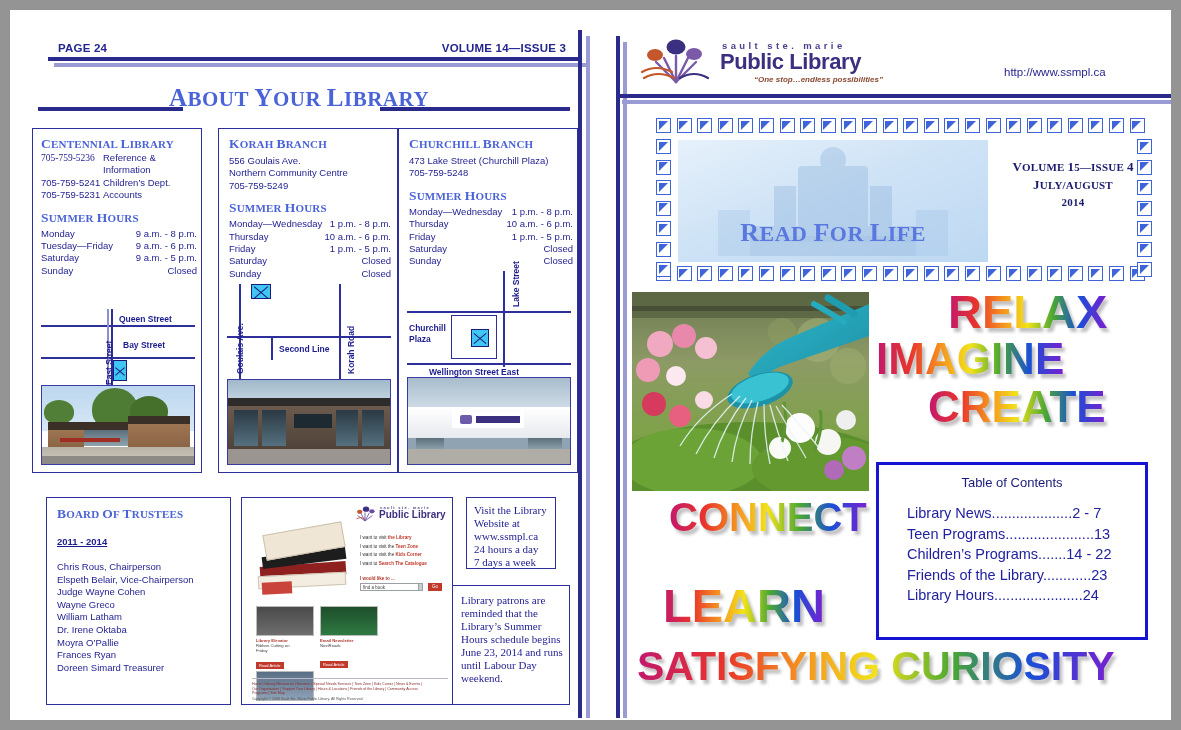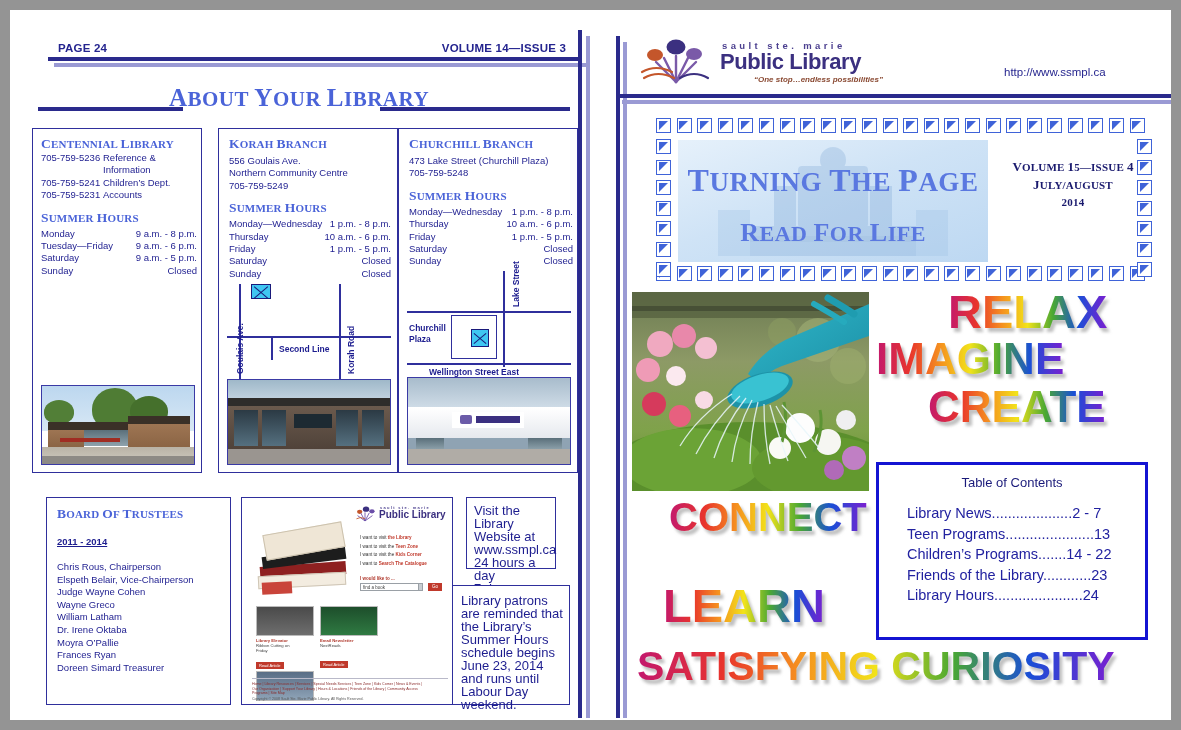--- a/index.html
+++ b/index.html
@@ -113,21 +113,21 @@
     border:1.5px solid #2f2f9c; background:#fff; overflow:hidden;
   }
   .visit-box {
     position:absolute; left:456px; top:487px; width:90px; height:72px;
     border:1.5px solid #2f2f9c; background:#fff;
   }
   .patrons-box {
     position:absolute; left:442px; top:575px; width:118px; height:120px;
     border:1.5px solid #2f2f9c; background:#fff;
   }
-  .box-txt { font-size:13px; color:#1d1d8f; line-height:13px; }
+  .box-txt { font-size:11px; color:#1d1d8f; line-height:13px;font-family:Liberation Serif, serif; }
 
   
   .div-dark  { position:absolute; background:#2a2a8c; }
   .div-light { position:absolute; background:#9a9ad4; }
 
   
   .right-page { position:absolute; left:598px; top:0; width:563px; height:710px; }
   .logo-wrap { position:absolute; left:28px; top:26px; width:320px; height:52px; }
   .logo-mark { position:absolute; left:0; top:2px; width:78px; height:46px; }
   .logo-txt-small {
@@ -234,21 +234,21 @@
 
     <div class="lp-title-rule-l"></div>
     <div class="lp-title-rule-r"></div>
     <div class="lp-title"><span id="sectionTitle"><span class="cap">A</span>BOUT <span class="cap">Y</span>OUR <span class="cap">L</span>IBRARY</span></div>
 
     <div class="branch-box bb1">
       <div style="position:absolute;left:8px;top:7px;width:156px;">
         <div class="bb-head" id="b0name"><span class="c">C</span>ENTENNIAL <span class="c">L</span>IBRARY</div>
         <div class="bb-body" id="b0phones">
             <div class="hrow">
-              <span class="d" style="width:62px;">705-759-5236</span>
+              <span class="d" style="width:62px;font-family:Liberation Serif, serif;">705-759-5236</span>
               <span>Reference &amp;</span>
             </div>
             <div class="hrow">
               <span class="d" style="width:62px;"></span>
               <span>Information</span>
             </div>
             <div class="hrow">
               <span class="d" style="width:62px;">705-759-5241</span>
               <span>Children’s  Dept.</span>
             </div>
@@ -271,20 +271,30 @@
               <span class="d">Saturday</span>
               <span class="t">9 a.m. - 5 p.m.</span>
             </div>
             <div class="hrow">
               <span class="d">Sunday</span>
               <span class="t">Closed</span>
             </div>
           </div>
       </div>
 
+      <div style="position:absolute;left:8px;top:180px;width:154px;height:78px;">
+        <div class="street" style="left:0;top:16px;width:154px;height:1.6px;"></div>
+        <div class="street" style="left:0;top:48px;width:154px;height:1.6px;"></div>
+        <div class="street" style="left:66px;top:0;width:1.6px;height:78px;background:#8f8fcf;"></div>
+        <div class="street" style="left:70px;top:0;width:1.6px;height:78px;"></div>
+        <div class="st-label" style="left:78px;top:5px;" id="b0s0">Queen Street</div>
+        <div class="st-label" style="left:82px;top:31px;" id="b0s1">Bay Street</div>
+        <div class="st-label vert" style="left:63px;top:76px;" id="b0s2">East Street</div>
+        <div class="marker" style="left:72px;top:51px;width:14px;height:21px;"></div>
+      </div>
 
       <div class="photo" style="left:8px;top:256px;width:154px;height:80px;">
         <div class="bldg">
           <div class="sky"></div>
           <div class="tree" style="left:50px;top:2px;width:46px;height:42px;background:#4f7c34;"></div>
           <div class="tree" style="left:88px;top:10px;width:38px;height:30px;background:#45702c;"></div>
           <div class="tree" style="left:2px;top:14px;width:30px;height:24px;background:#527f37;"></div>
           <div class="roof" style="left:6px;top:36px;width:112px;height:9px;"></div>
           <div class="roof" style="left:86px;top:30px;width:62px;height:10px;"></div>
           <div class="wall" style="left:86px;top:38px;width:62px;height:24px;"></div>
@@ -607,21 +617,20 @@
             <circle cx="155" cy="20" r="13"></circle>
             <rect x="96" y="46" width="22" height="44"></rect>
             <rect x="192" y="46" width="22" height="44"></rect>
             <rect x="70" y="96" width="170" height="6" fill="#6d97c8"></rect>
           </g>
           <g fill="#9cc0e4">
             <rect x="40" y="70" width="32" height="46"></rect>
             <rect x="238" y="70" width="32" height="46"></rect>
           </g>
         </svg>
-        <div class="banner-t1"><span id="bt1"><span class="c">T</span>URNING <span class="c">T</span>HE <span class="c">P</span>AGE</span></div>
         <div class="banner-t2"><span id="bt2"><span class="c">R</span>EAD <span class="c">F</span>OR <span class="c">L</span>IFE</span></div>
       </div>
 
       <div class="vol-block">
         <div id="volLine"><span class="c">V</span>OLUME <span class="c">1</span>5—ISSUE <span class="c">4</span></div>
         <div id="monLine"><span class="c">J</span>ULY/AUGUST</div>
         <div>2014</div>
       </div>
     </div>
 

